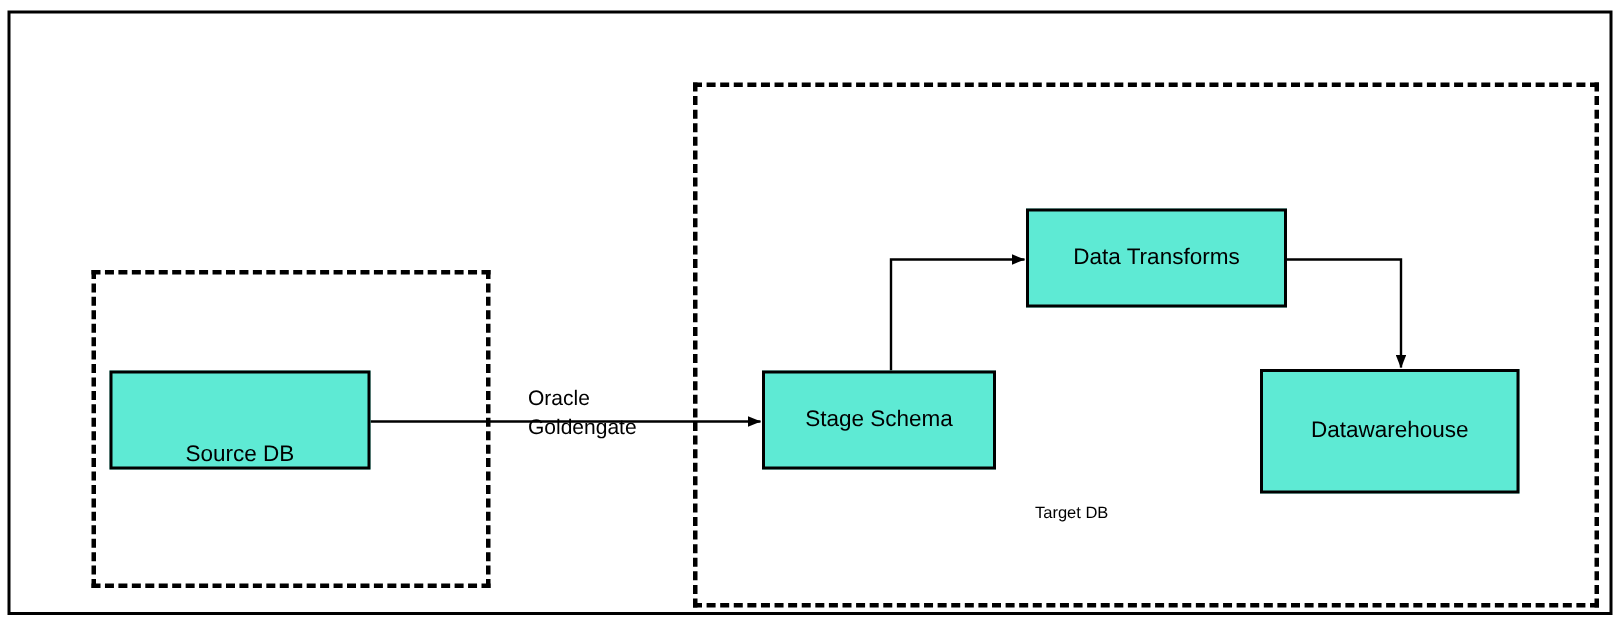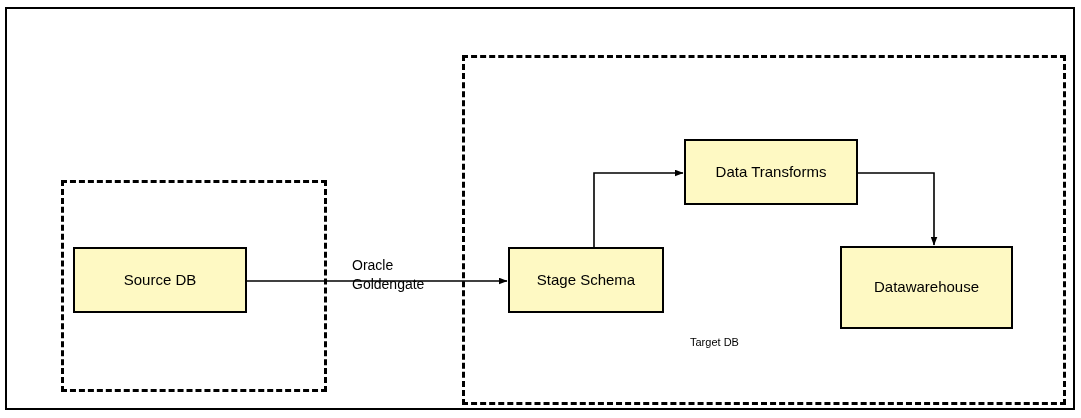--- a/index.html
+++ b/index.html
@@ -47,34 +47,35 @@
     top: 55px;
     width: 604px;
     height: 350px;
   }
 
   
   .node-box {
     position: absolute;
     box-sizing: border-box;
     border: 2px solid #000000;
-    background: #fef9c3;
+    background: #5eead4;
     display: flex;
     align-items: center;
     justify-content: center;
     font-size: 15px;
     color: #000000;
     line-height: 1.1;
     white-space: nowrap;
   }
   #node-source-db {
     left: 73px;
     top: 247px;
     width: 174px;
     height: 66px;
+    align-items: flex-end;
   }
   #node-stage-schema {
     left: 508px;
     top: 247px;
     width: 156px;
     height: 66px;
   }
   #node-data-transforms {
     left: 684px;
     top: 139px;

